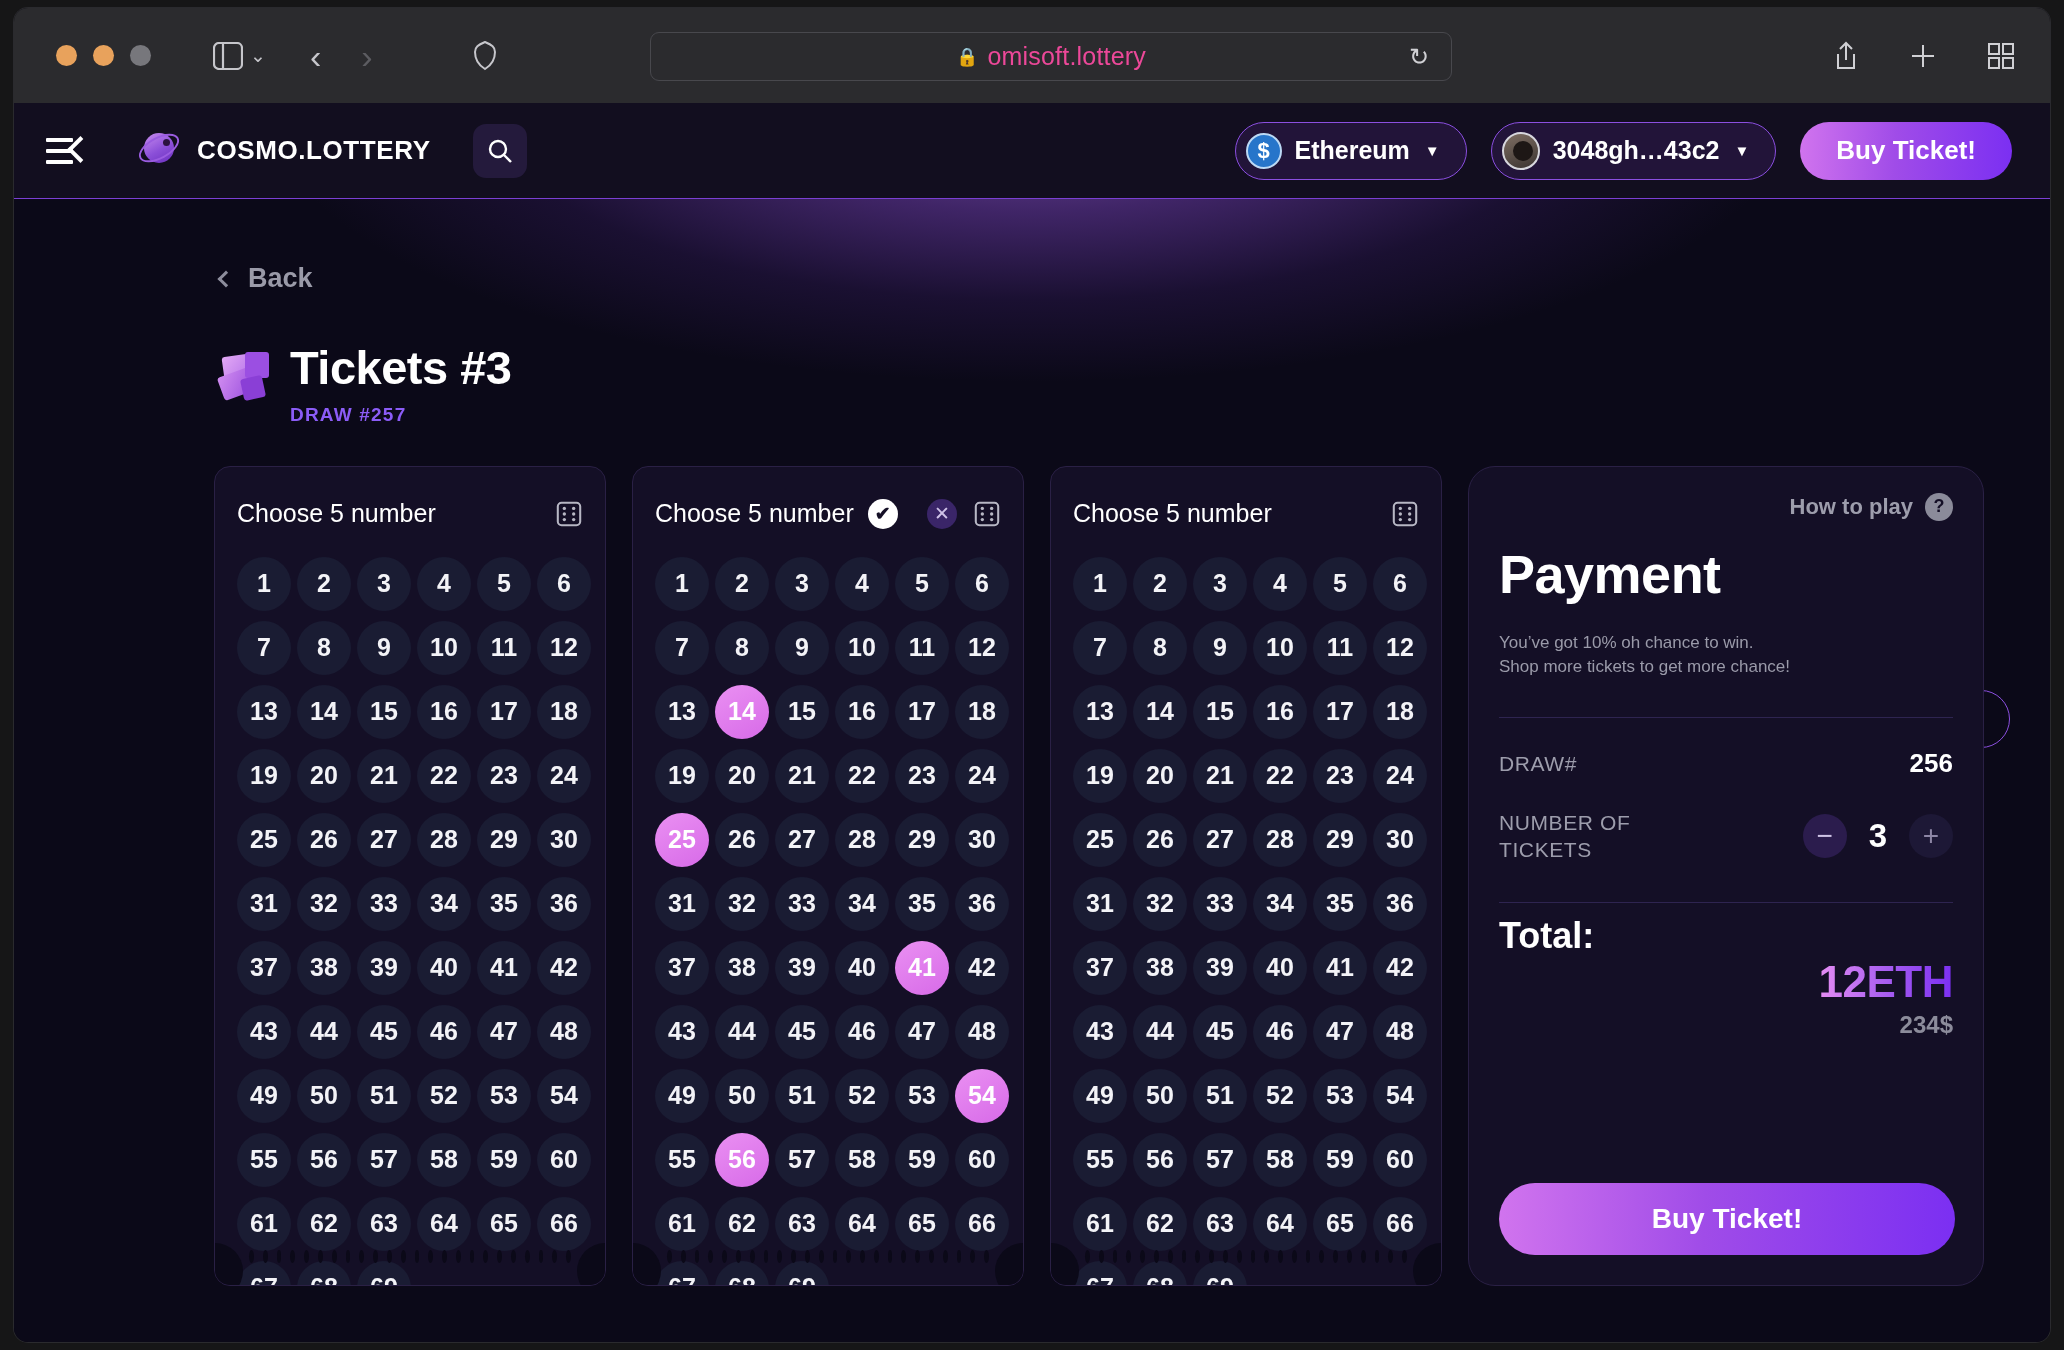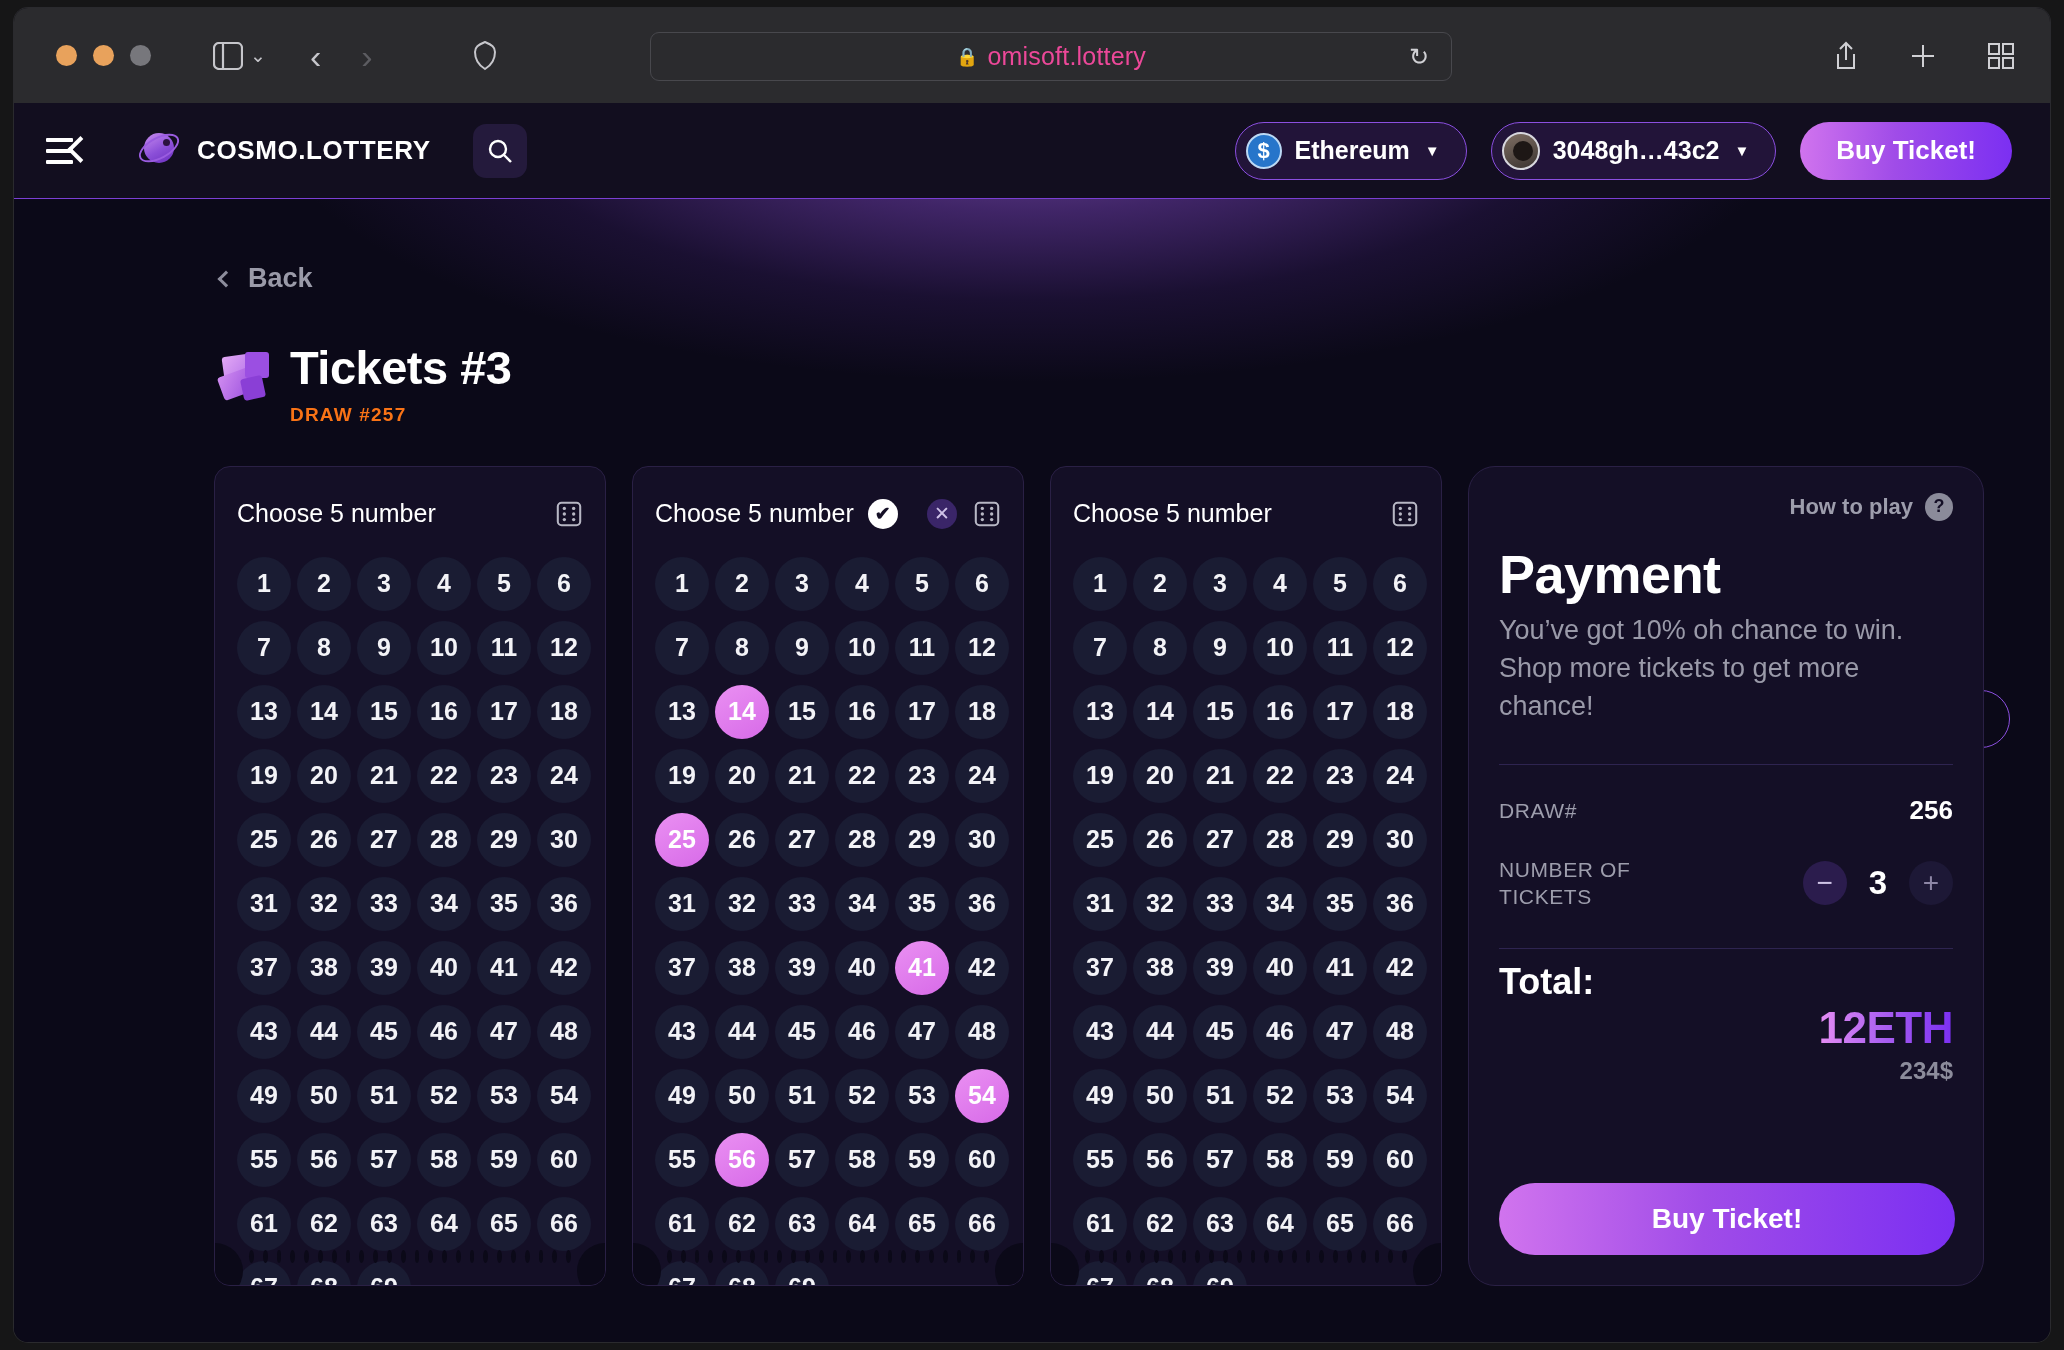--- a/index.html
+++ b/index.html
@@ -159,21 +159,21 @@
 
   .titlerow { display: flex; align-items: flex-start; margin: 48px 0 0 170px; }
   .tkicon { width: 52px; height: 52px; position: relative; margin-top: 8px; margin-right: 18px; }
   .tkicon .c1 { position:absolute; left:3px; top:5px; width:33px; height:24px; border-radius:3px;
      background: linear-gradient(135deg,#e3a9f5,#b06de8); transform: rotate(-8deg); }
   .tkicon .c2 { position:absolute; left:0px; top:22px; width:33px; height:24px; border-radius:3px;
      background: linear-gradient(135deg,#d08cf0,#9a4fdd); transform: rotate(-20deg); }
   .tkicon .c3 { position:absolute; left:25px; top:2px; width:24px; height:26px; border-radius:3px; background:#9b4fe2; }
   .tkicon .c4 { position:absolute; left:22px; top:27px; width:22px; height:22px; border-radius:3px; background:#8a3fd6; transform: rotate(-12deg); }
   .ttexts .ttitle { font-size: 47px; font-weight: bold; color: #fff; letter-spacing: -.5px; line-height: 1.1;}
-  .ttexts .tsub { font-size: 19px; font-weight: bold; color: #f97316; letter-spacing: 1.2px; margin-top: 10px; }
+  .ttexts .tsub { font-size: 19px; font-weight: bold; color: #8b5cf6; letter-spacing: 1.2px; margin-top: 10px; }
 
   .actionbar { position: absolute; right: 40px; top: 427px; display: flex; align-items: center; gap: 30px; }
   .clearall { display: flex; align-items: center; gap: 14px; cursor: pointer; }
   .clearall .ctext { font-size: 26px; font-weight: bold; color: #a1a1b0; }
   .autofill {
     height: 58px; padding: 0 28px; border-radius: 29px;
     border: 1.6px solid #8b4fe0; background: transparent;
     display: flex; align-items: center; gap: 16px; cursor: pointer;
   }
   .autofill .aftext { font-size: 26px; font-weight: bold; color: #a665f5; }
@@ -239,21 +239,21 @@
     position: relative;
   }
   .howto { display: flex; align-items: center; justify-content: flex-end; gap: 12px; cursor: pointer; }
   .howto .htext { font-size: 22px; font-weight: bold; color: #9d9dac; }
   .howto .qmark {
     width: 28px; height: 28px; border-radius: 50%; background: #8b8b9a;
     color: #140f26; font-size: 18px; font-weight: bold;
     display: flex; align-items: center; justify-content: center;
   }
   .ptitle { font-size: 54px; font-weight: bold; color: #fff; margin-top: 22px; letter-spacing: -.5px;}
-  .pdesc { font-size: 27px; color: #9a9aa9; line-height: 1.42; margin-top: 6px; }
+  .pdesc { font-size: 17px; color: #9a9aa9; line-height: 1.42; margin-top: 26px; }
   .hr { height: 1px; background: #2e2450; margin: 38px 0 0 0; }
 
   .prow { display: flex; align-items: center; margin-top: 30px; }
   .prow .plabel { font-size: 21px; color: #9d9dac; letter-spacing: .6px; line-height: 1.3; max-width: 230px;}
   .prow .pval { margin-left: auto; font-size: 26px; font-weight: bold; color: #fff; }
   .stepper { margin-left: auto; display: flex; align-items: center; gap: 22px; }
   .sbtn { width: 44px; height: 44px; border-radius: 50%; background: #2b1c4d; color: #cfc4e6;
      display:flex; align-items:center; justify-content:center; font-size: 28px; cursor: pointer; line-height: 1;}
   .sbtn.plus { background: #1d1836; color: #8d86a6; }
   .scount { font-size: 33px; font-weight: bold; color: #fff; }

